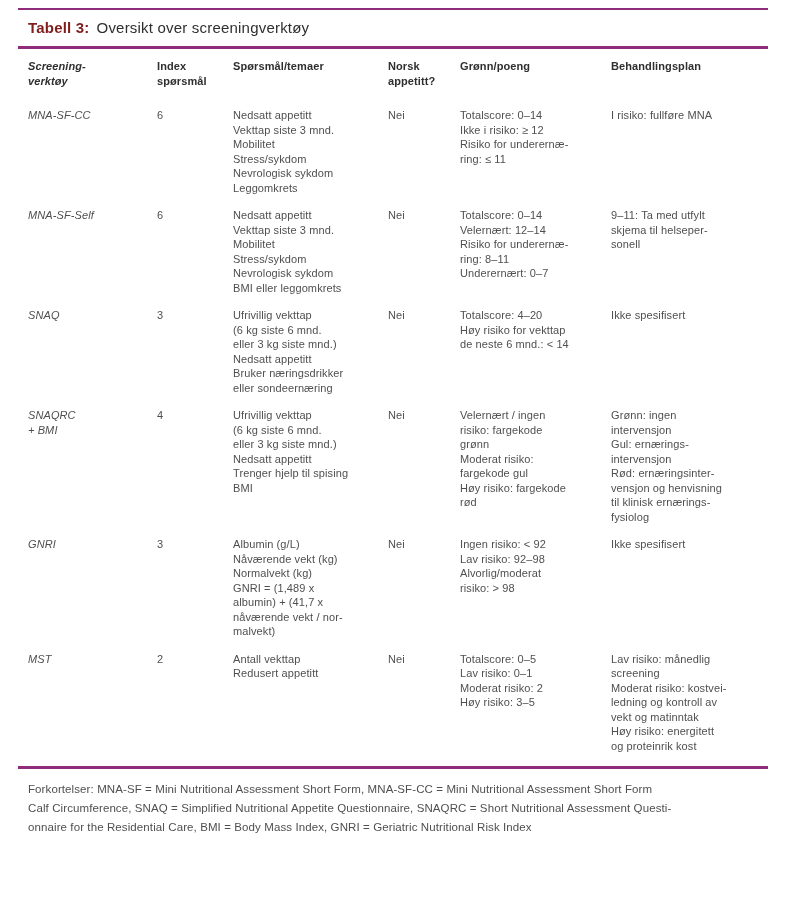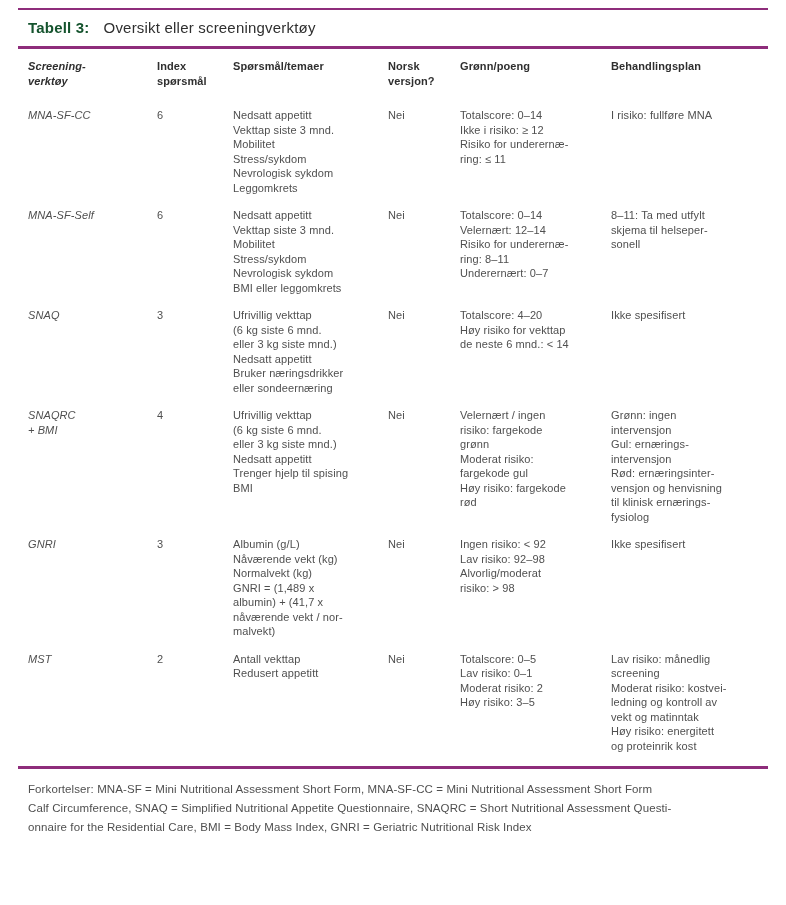--- a/index.html
+++ b/index.html
@@ -29,23 +29,23 @@
   .rule-thick { height: 3px; }
   .rule-foot { height: 3px; }
   .title-row {
     padding: 9px 0 9px 10px;
     font-size: 15px;
     line-height: 18px;
     letter-spacing: 0.2px;
     white-space: nowrap;
   }
   .title-label {
-    color: #14532d;
+    color: #7f1d1d;
     font-weight: bold;
-    margin-right: 14px;
+    margin-right: 7px;
   }
   .title-text {
     color: #2f2f2f;
   }
   table.tbl {
     width: 100%;
     border-collapse: collapse;
     table-layout: fixed;
   }
   table.tbl th, table.tbl td {
@@ -82,21 +82,21 @@
   }
 </style>
 </head>
 <body>
 
 <div class="page">
 
   <hr class="rule rule-top">
 
   <div class="title-row">
-    <span class="title-label">Tabell 3:</span><span class="title-text">Oversikt eller screeningverktøy</span>
+    <span class="title-label">Tabell 3:</span><span class="title-text">Oversikt over screeningverktøy</span>
   </div>
 
   <hr class="rule rule-thick">
 
   <table class="tbl">
     <colgroup>
       <col style="width:139px">
       <col style="width:76px">
       <col style="width:155px">
       <col style="width:72px">
@@ -104,21 +104,21 @@
       <col style="width:157px">
     </colgroup>
     <thead>
       <tr>
         <th class="c1">Screening-
 verktøy</th>
         <th>Index
 spørsmål</th>
         <th>Spørsmål/temaer</th>
         <th>Norsk
-versjon?</th>
+appetitt?</th>
         <th>Grønn/poeng</th>
         <th>Behandlingsplan</th>
       </tr>
     </thead>
     <tbody>
       <tr>
         <td class="c1">MNA-SF-CC</td>
         <td>6</td>
         <td>Nedsatt appetitt
 Vekttap siste 3 mnd.
@@ -141,21 +141,21 @@
 Mobilitet
 Stress/sykdom
 Nevrologisk sykdom
 BMI eller leggomkrets</td>
         <td>Nei</td>
         <td>Totalscore: 0–14
 Velernært: 12–14
 Risiko for underernæ-
 ring: 8–11
 Underernært: 0–7</td>
-        <td>8–11: Ta med utfylt
+        <td>9–11: Ta med utfylt
 skjema til helseper-
 sonell</td>
       </tr>
       <tr>
         <td class="c1">SNAQ</td>
         <td>3</td>
         <td>Ufrivillig vekttap
 (6 kg siste 6 mnd.
 eller 3 kg siste mnd.)
 Nedsatt appetitt

